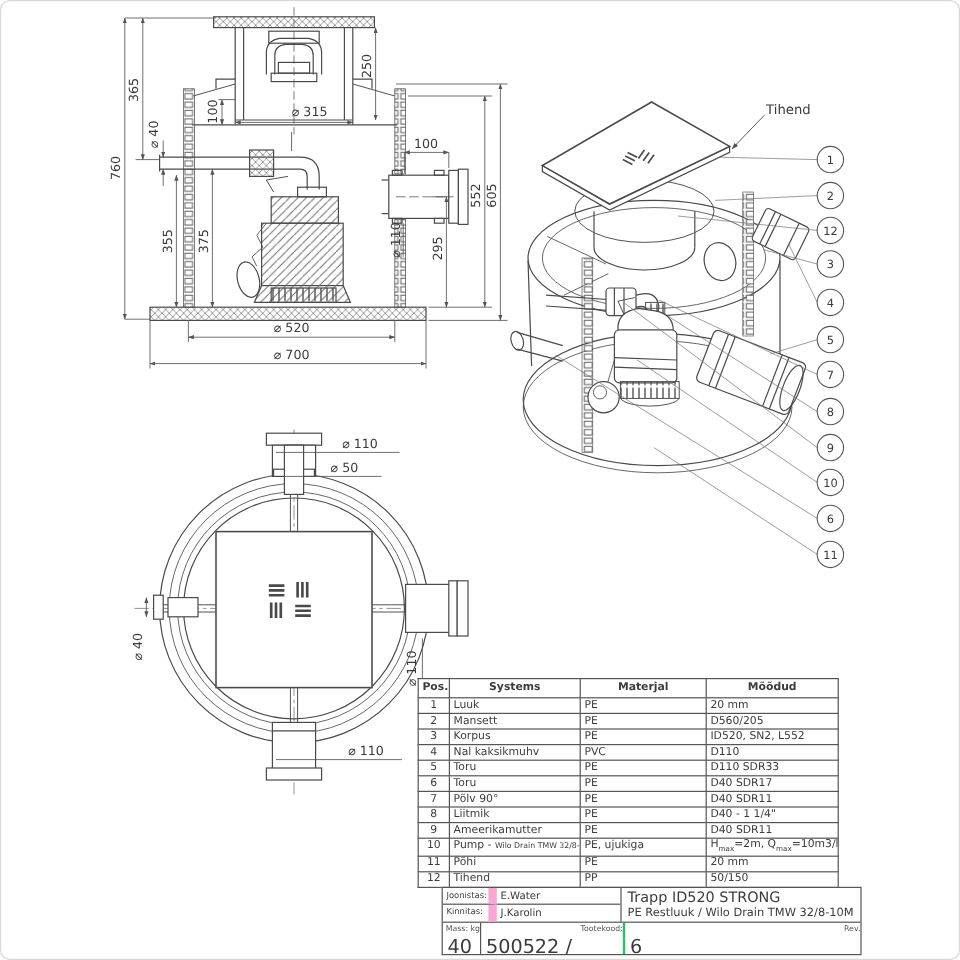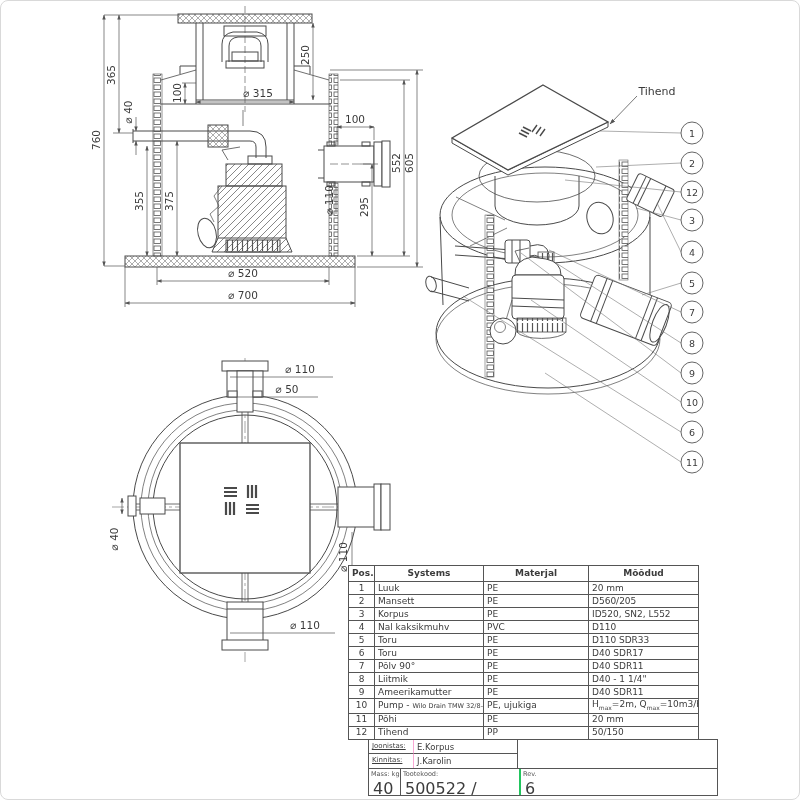--- a/index.html
+++ b/index.html
@@ -22,34 +22,34 @@
   .sub{font-size:6px;vertical-align:sub;}
   .bold{font-weight:normal;}
 
   
   .tblock{position:absolute;left:368px;top:739px;width:350px;height:57px;border:1px solid #555;
     background:#fff;box-sizing:border-box;font-size:9px;color:#3c3c3c;}
   .tb-top{display:flex;height:29px;border-bottom:1px solid #555;box-sizing:border-box;}
   .tb-left{width:149px;border-right:1px solid #555;box-sizing:border-box;display:grid;
     grid-template-columns:45px 1fr;grid-template-rows:14px 14px;}
   .tb-cell{padding:2px 3px 0 3px;box-sizing:border-box;overflow:hidden;}
-  .tb-lbl{font-size:7px;border-right:1px solid #f9a8d4;text-decoration:underline;}
+  .tb-lbl{font-size:7px;border-right:7px solid #f9a8d4;}
   .tb-val{font-size:8.5px;}
   .r1{border-bottom:1px solid #555;}
   .tb-title{flex:1;padding:2px 5px;box-sizing:border-box;}
   .tb-title .t1{font-size:12px;line-height:13px;}
   .tb-title .t2{font-size:9.5px;line-height:11px;}
   .tb-bottom{display:flex;height:26px;}
   .tb-company{width:157px;border-right:1px solid #555;box-sizing:border-box;position:relative;}
   .tb-site{position:absolute;top:1px;right:4px;font-size:6.5px;color:#555;}
   .tb-comp-name{position:absolute;bottom:1px;left:4px;font-size:13px;color:#3a3a3a;}
   .tb-mass{width:32px;border-right:1px solid #555;box-sizing:border-box;text-align:left;}
   .tb-code{width:120px;border-right:2px solid #22c55e;box-sizing:border-box;}
   .tb-rev{flex:1;}
-  .mini{display:block;font-size:6.5px;color:#555;padding:1px 0 0 2px;}
+  .mini{display:block;font-size:6.5px;color:#555;padding:1px 0 0 2px;text-align:right;}
   .bigval{display:block;font-size:16px;padding:1px 0 0 4px;}
 </style>
 </head>
 <body>
 
 <div class="frame"></div>
 
 <svg class="drawing" width="800" height="800" viewBox="0 0 800 800">
   <defs>
     <marker id="arr" markerWidth="7" markerHeight="5" refX="6.5" refY="2.5" orient="auto-start-reverse">
@@ -469,23 +469,27 @@
       <td>PP</td>
       <td>50/150</td>
     </tr>
   </tbody>
 </table>
 
 <div class="tblock">
   <div class="tb-top">
     <div class="tb-left">
       <div class="tb-cell tb-lbl r1">Joonistas:</div>
-      <div class="tb-cell tb-val r1">E.Korpus</div>
+      <div class="tb-cell tb-val r1">E.Water</div>
       <div class="tb-cell tb-lbl">Kinnitas:</div>
       <div class="tb-cell tb-val">J.Karolin</div>
+    </div>
+    <div class="tb-title">
+      <div class="t1">Trapp ID520 STRONG</div>
+      <div class="t2">PE Restluuk / Wilo Drain TMW 32/8-10M</div>
     </div>
   </div>
   <div class="tb-bottom">
     <div class="tb-mass">
       <span class="mini">Mass: kg</span>
       <span class="bigval">40</span>
     </div>
     <div class="tb-code">
       <span class="mini">Tootekood:</span>
       <span class="bigval">500522 / standardjoonis</span>

